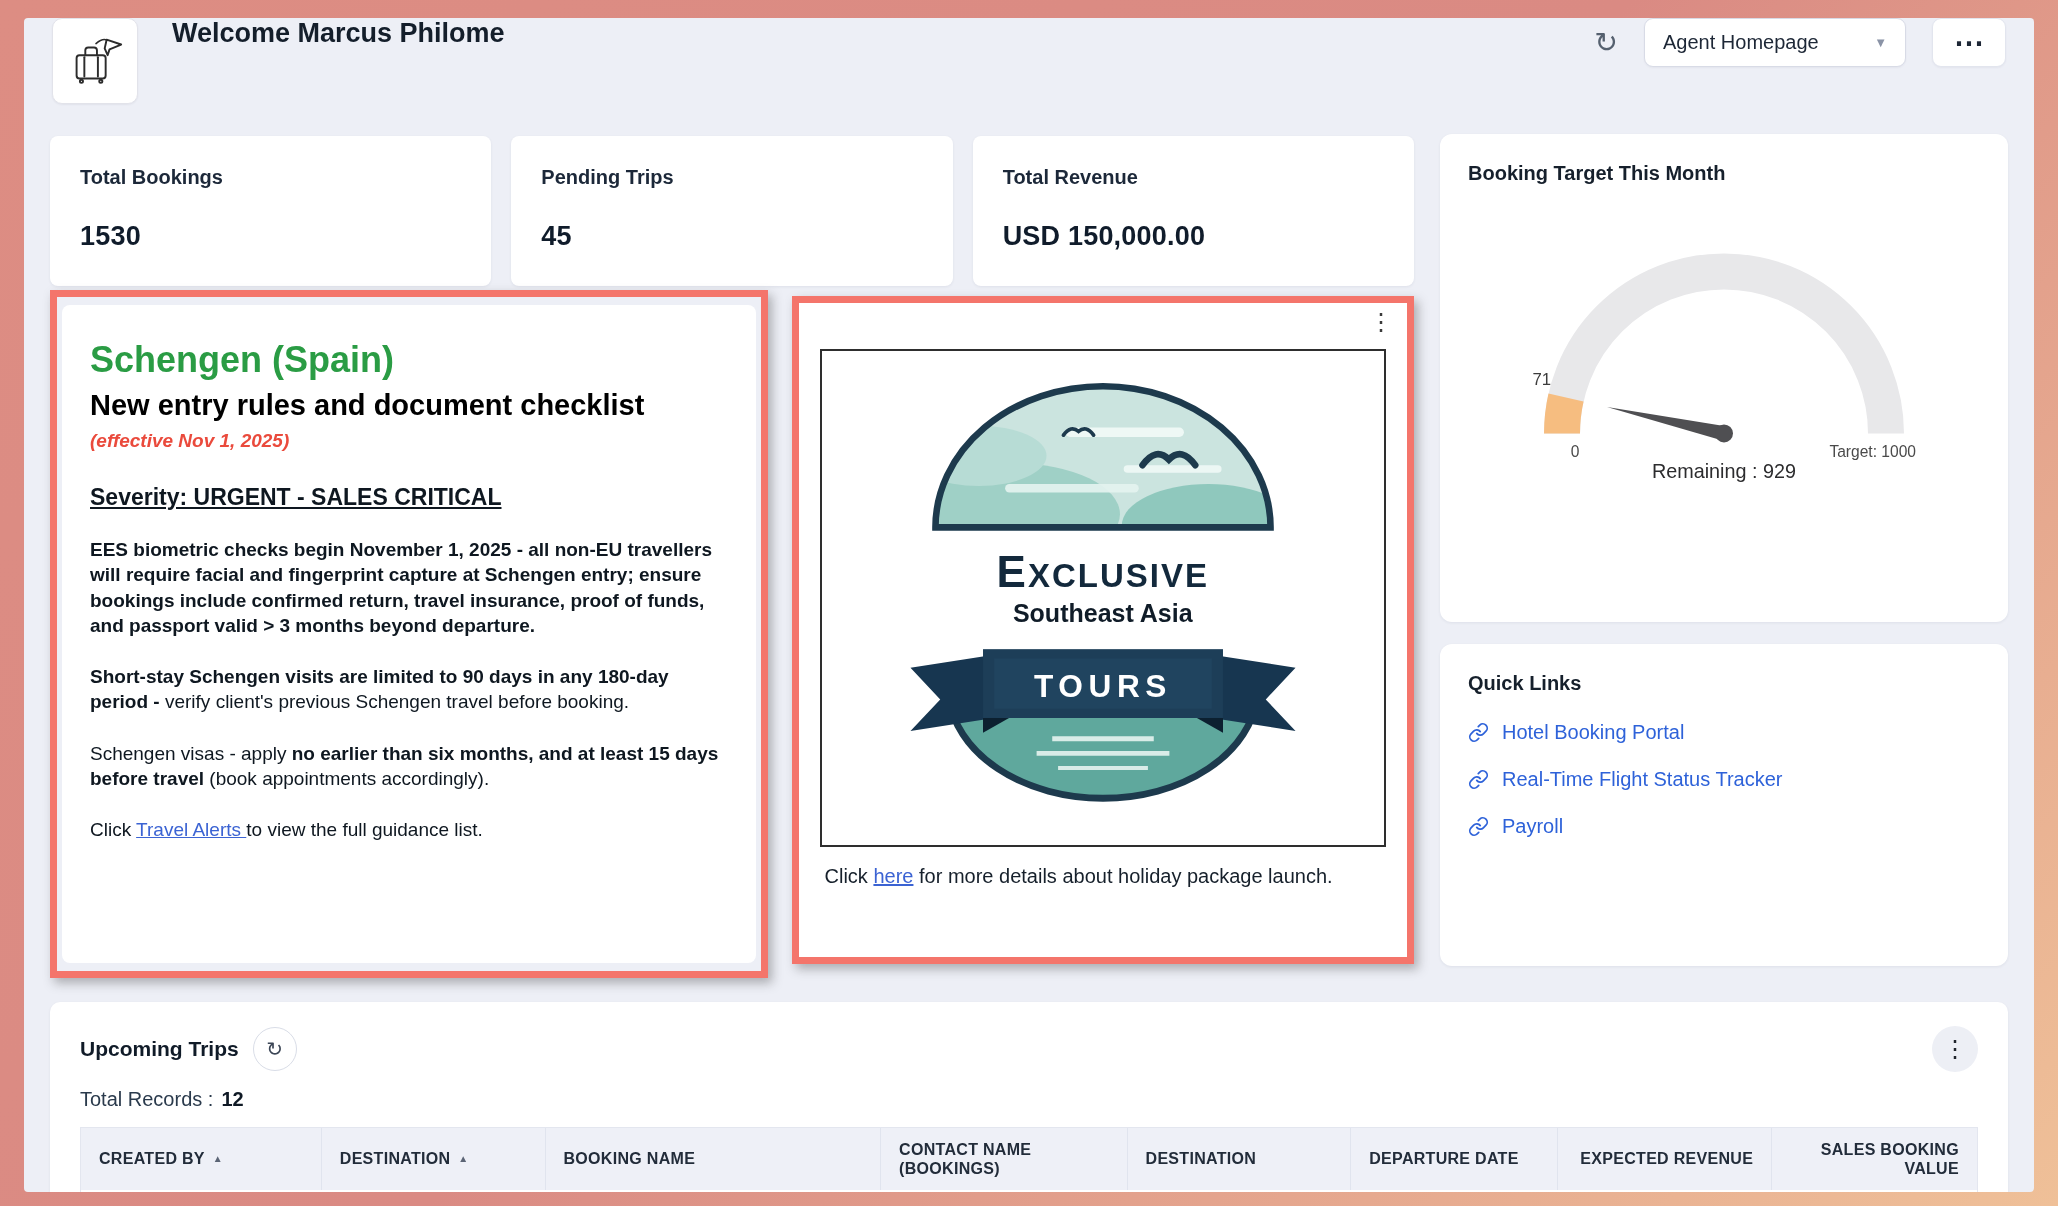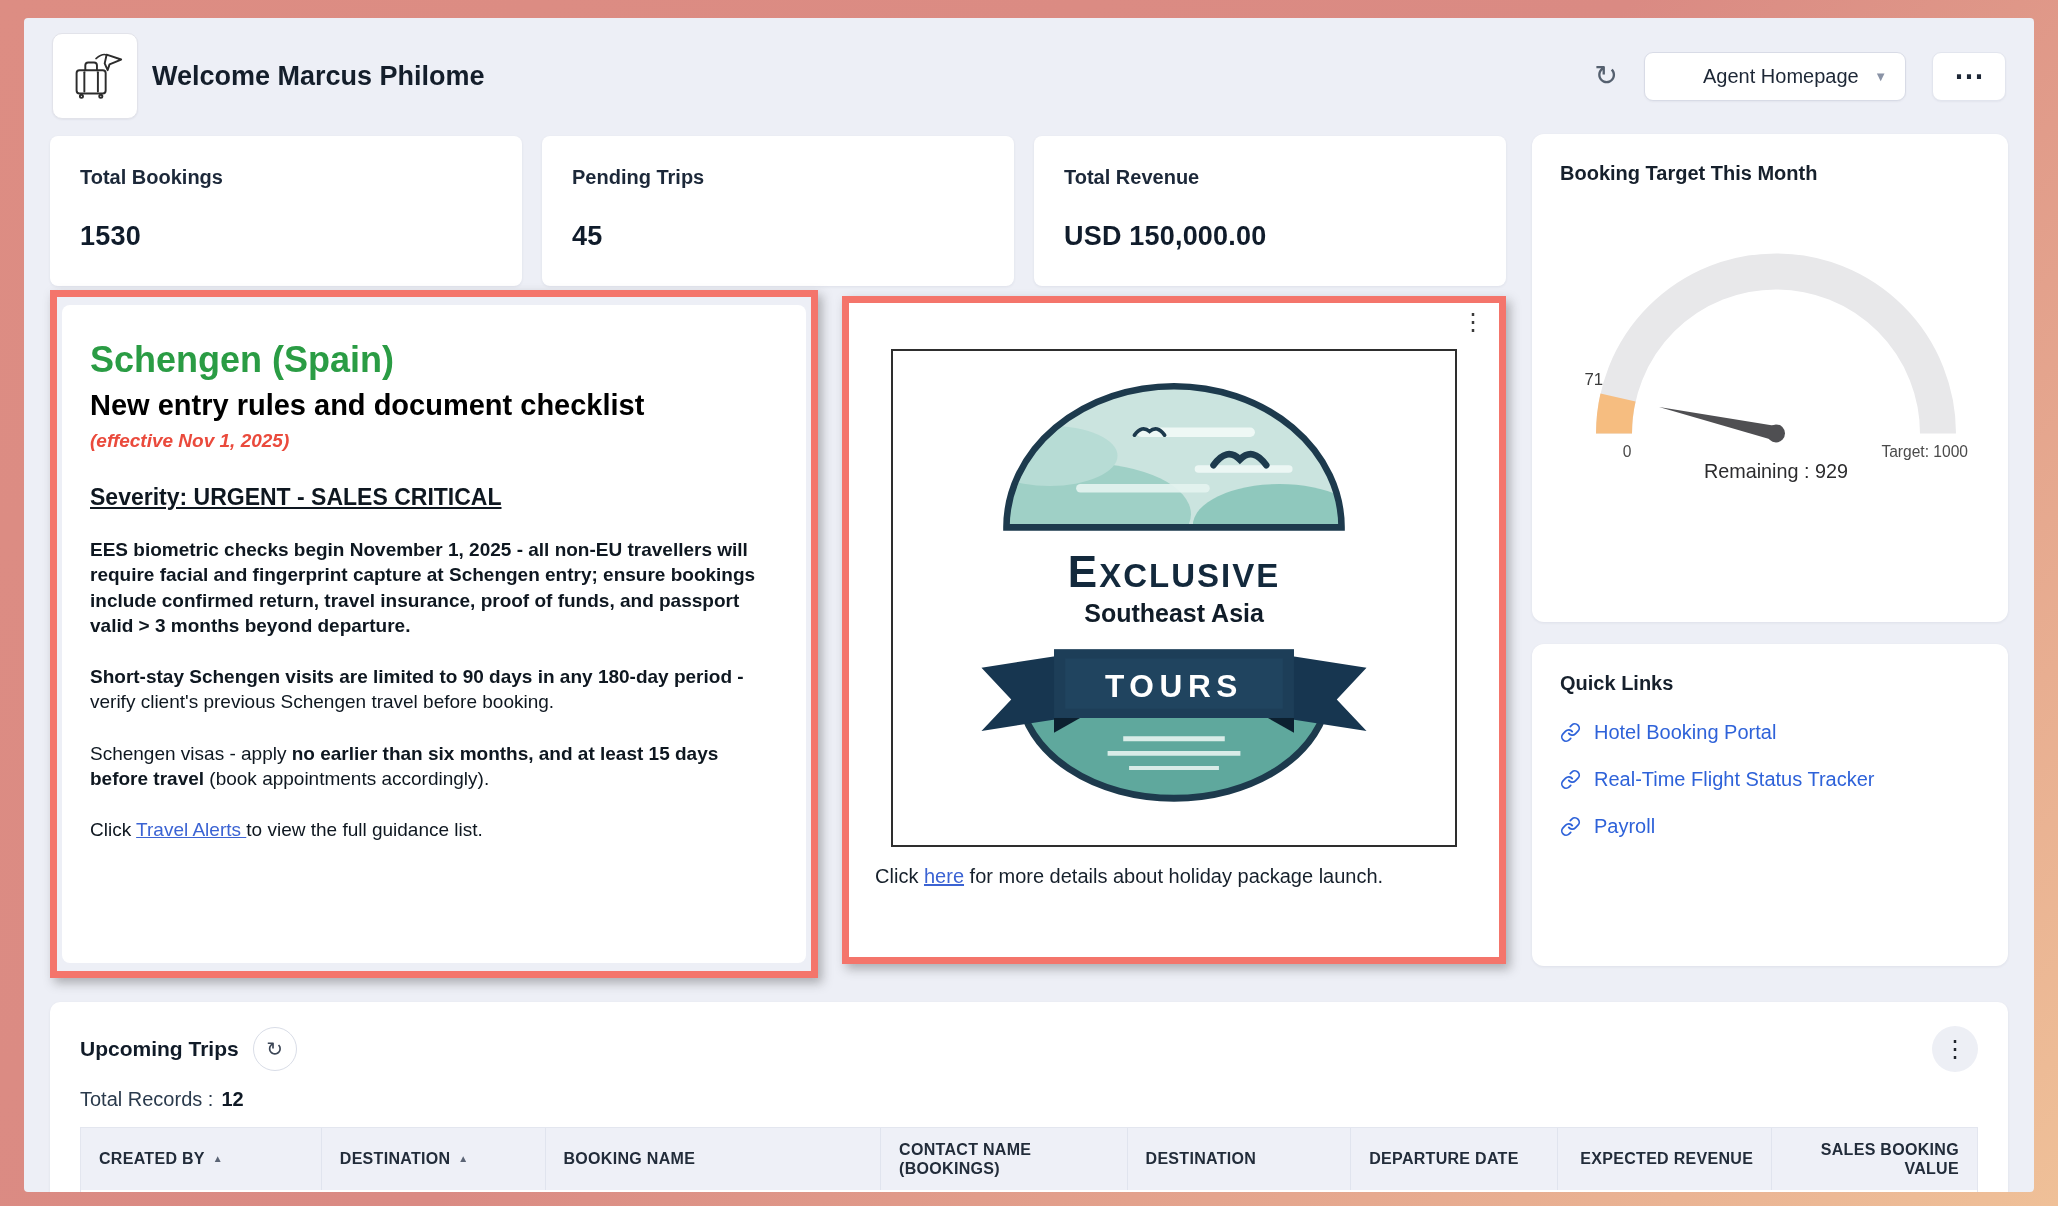--- a/index.html
+++ b/index.html
@@ -13,35 +13,35 @@
   }
   .page {
     width: 100%; height: 100%;
     background: #edeff6;
     border-radius: 4px;
     overflow: hidden;
     display: flex; flex-direction: column;
   }
 
   
-  .topbar { height: 116px; display: flex; align-items: center; padding: 0 28px; gap: 14px; flex: 0 0 auto; }
+  .topbar { height: 116px; display: flex; align-items: flex-start; padding: 0 28px; gap: 34px; flex: 0 0 auto; }
   .logo-box {
     width: 86px; height: 86px; background: #fff; border: 1px solid #e2e3ea;
     border-radius: 10px; display: flex; align-items: center; justify-content: center;
     box-shadow: 0 1px 2px rgba(30,40,70,.06); cursor: pointer;
   }
   .welcome { font-size: 27px; font-weight: 700; color: #141e2b; }
   .topbar-right { margin-left: auto; display: flex; align-items: center; gap: 26px; }
   .refresh-glyph { font-size: 28px; color: #55606f; cursor: pointer; line-height: 1; }
   .dropdown {
     min-width: 262px; height: 49px; background: #fff; border: 1px solid #d8dbe6;
     border-radius: 9px; display: flex; align-items: center; justify-content: space-between;
     padding: 0 18px; cursor: pointer; box-shadow: 0 1px 2px rgba(30,40,70,.05);
   }
-  .dropdown-label { font-size: 20px; color: #1d2736; margin-left: 40px; }
+  .dropdown-label { font-size: 20px; color: #1d2736; }
   .caret { font-size: 13px; color: #8a93a6; }
   .more-btn {
     width: 74px; height: 49px; background: #fff; border: 1px solid #e2e5ee; border-radius: 9px;
     display: flex; align-items: center; justify-content: center; cursor: pointer;
     font-size: 30px; color: #1d2736; font-weight: 700; box-shadow: 0 1px 2px rgba(30,40,70,.05);
   }
   .more-btn span { line-height: 0.4; }
 
   
   .content { flex: 1; min-height: 0; padding: 0 26px; display: flex; flex-direction: column; }
@@ -86,21 +86,21 @@
   }
   .badge-title { font-size: 33px; font-weight: 700; color: #13293c; letter-spacing: 2px; margin-top: 14px; text-transform: uppercase; }
   .badge-title::first-letter { font-size: 44px; }
   .badge-subtitle { font-size: 25px; font-weight: 700; color: #101c28; margin-top: 2px; }
   .badge-bottom { position: relative; width: 400px; height: 192px; margin-top: 10px; flex: 0 0 auto; }
   .bowl { position: absolute; top: 50px; left: 50%; transform: translateX(-50%); width: 332px; }
   .ribbon-svg { position: absolute; top: 0; left: 0; width: 400px; }
   .promo-caption { align-self: stretch; margin-top: 18px; font-size: 20px; color: #16202b; padding-left: 6px; }
 
   
-  .right-col { width: 476px; flex: 0 0 auto; display: flex; flex-direction: column; gap: 22px; }
+  .right-col { width: 568px; flex: 0 0 auto; display: flex; flex-direction: column; gap: 22px; }
   .card { background: #fff; border-radius: 12px; box-shadow: 0 1px 3px rgba(25,39,70,.07); }
   .booking-card { height: 488px; padding: 28px; }
   .card-title { font-size: 20px; font-weight: 700; color: #16202c; }
   .gauge { display: block; width: 432px; margin: 42px auto 0; }
 
   .quicklinks-card { height: 322px; padding: 28px; }
   .ql-list { margin-top: 26px; display: flex; flex-direction: column; gap: 24px; }
   .ql-item { display: flex; align-items: center; gap: 13px; color: #2e62d9; font-size: 20px; cursor: pointer; }
   .ql-item svg { width: 21px; height: 21px; flex: 0 0 auto; }
 

